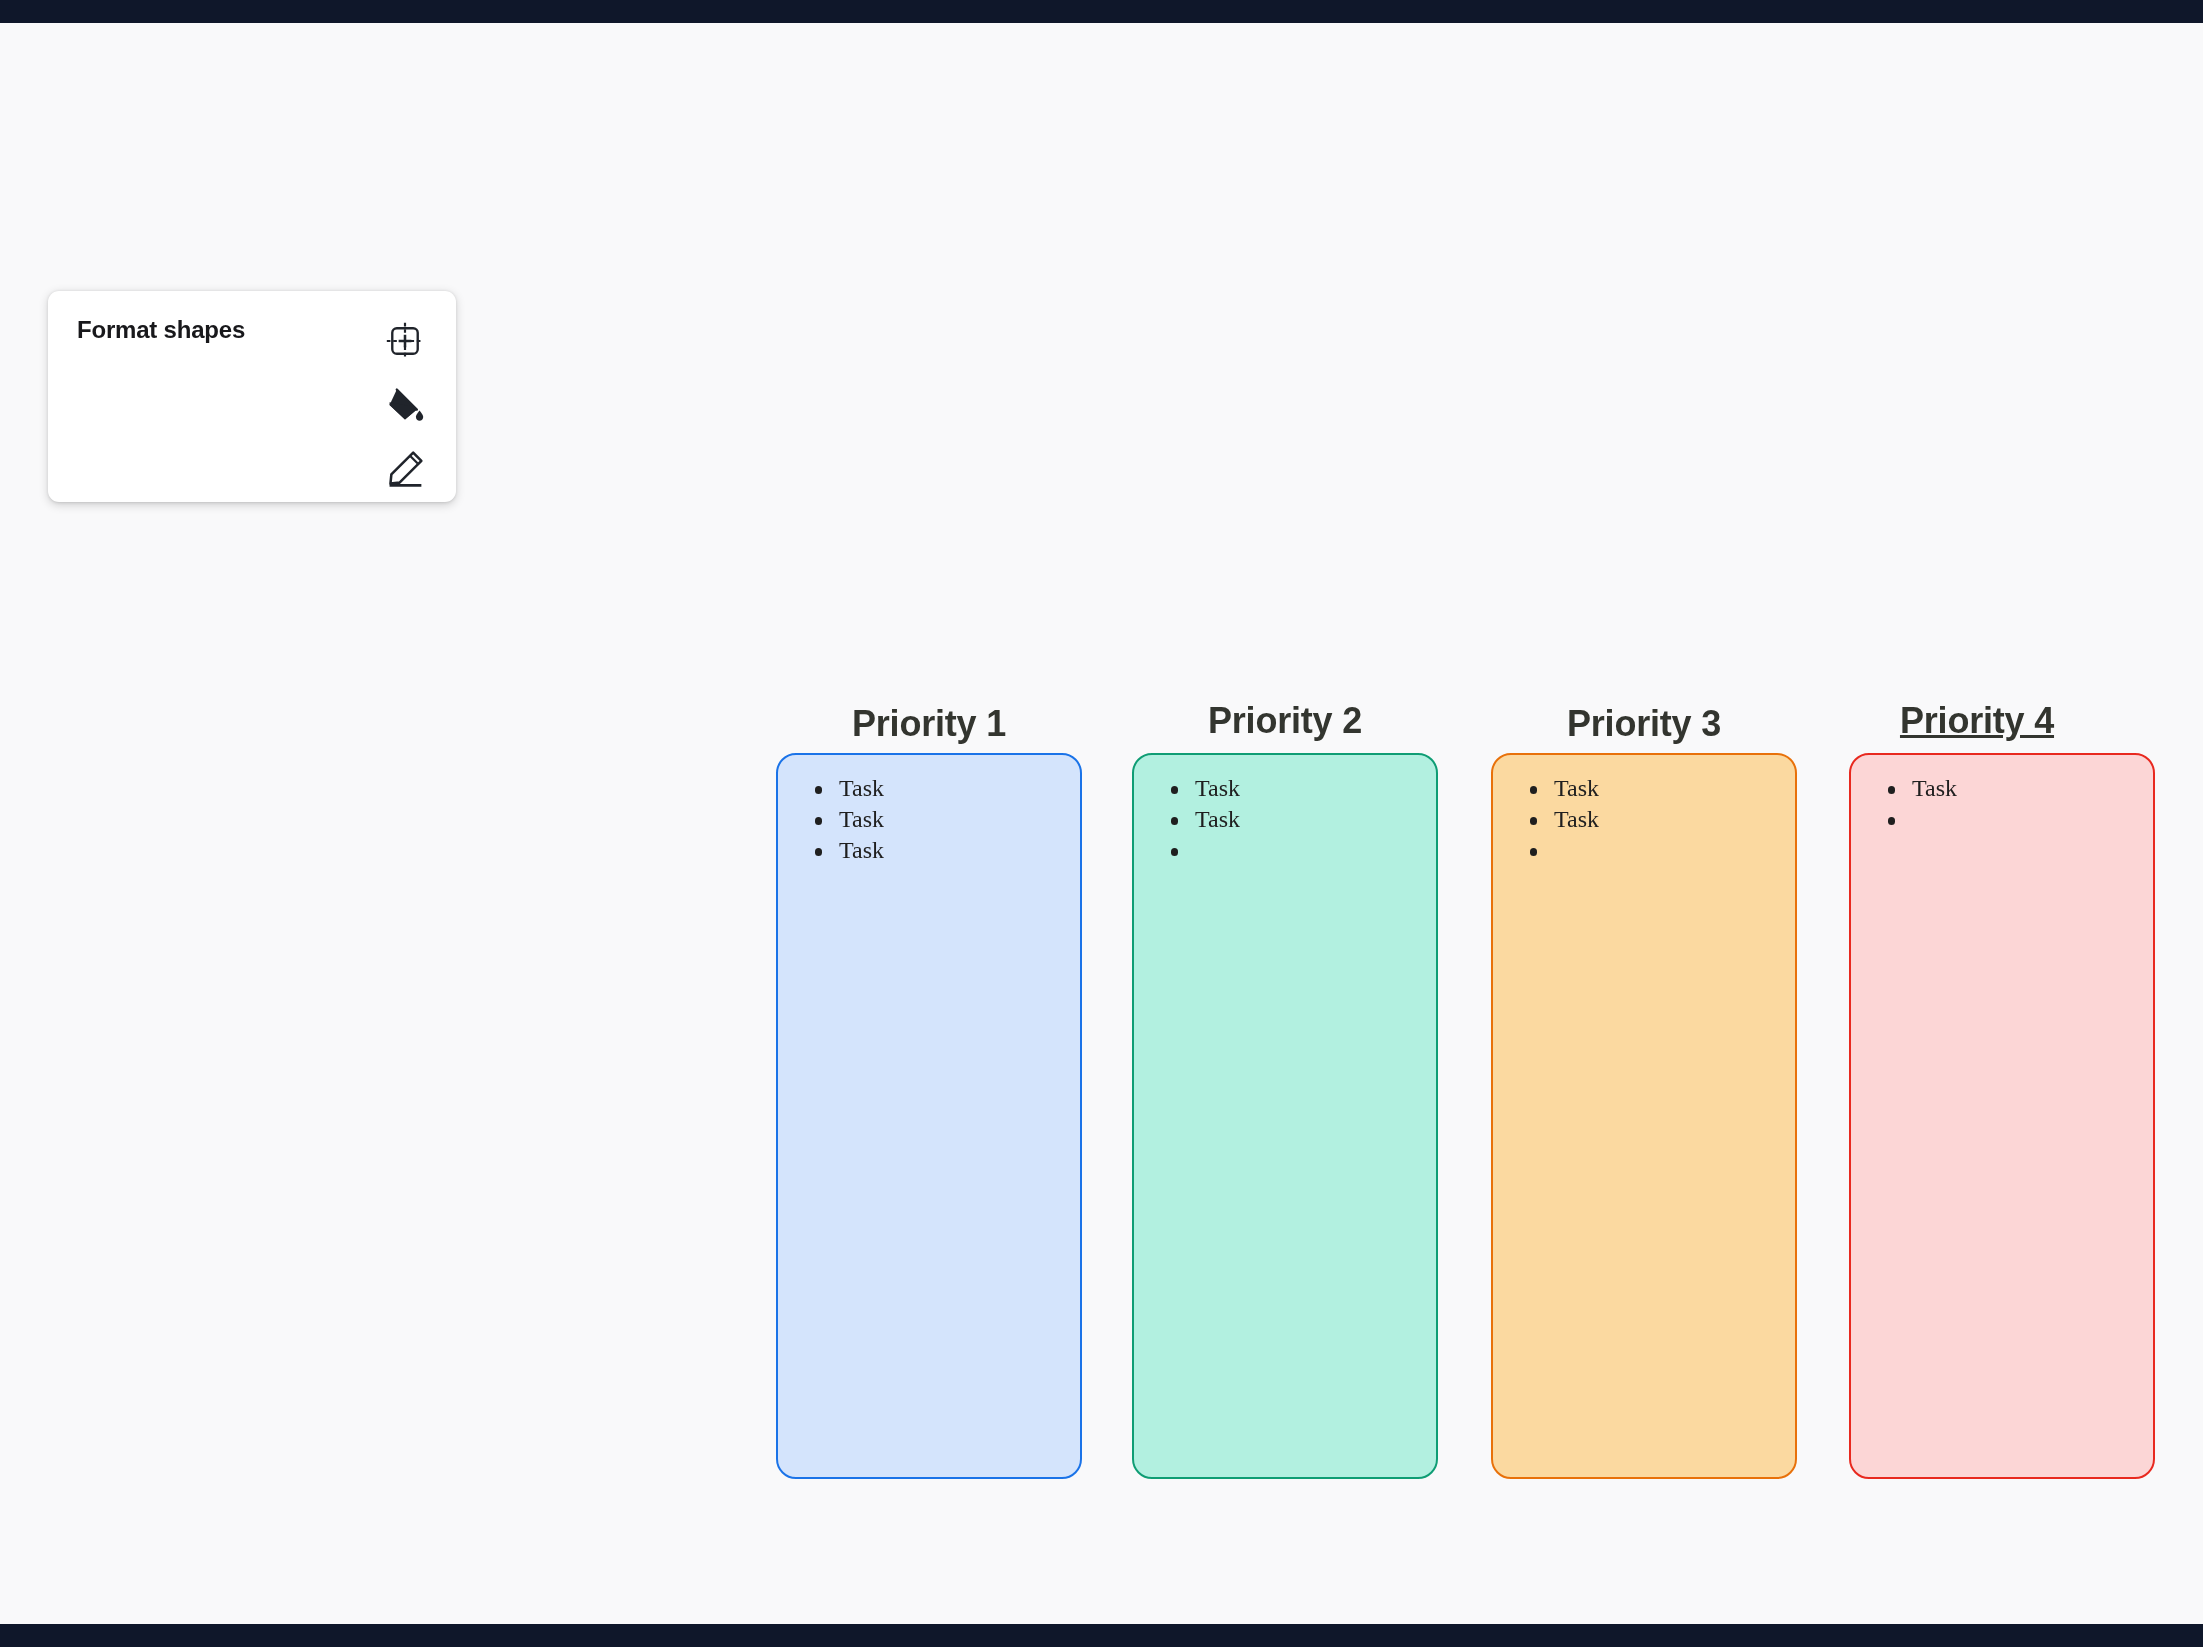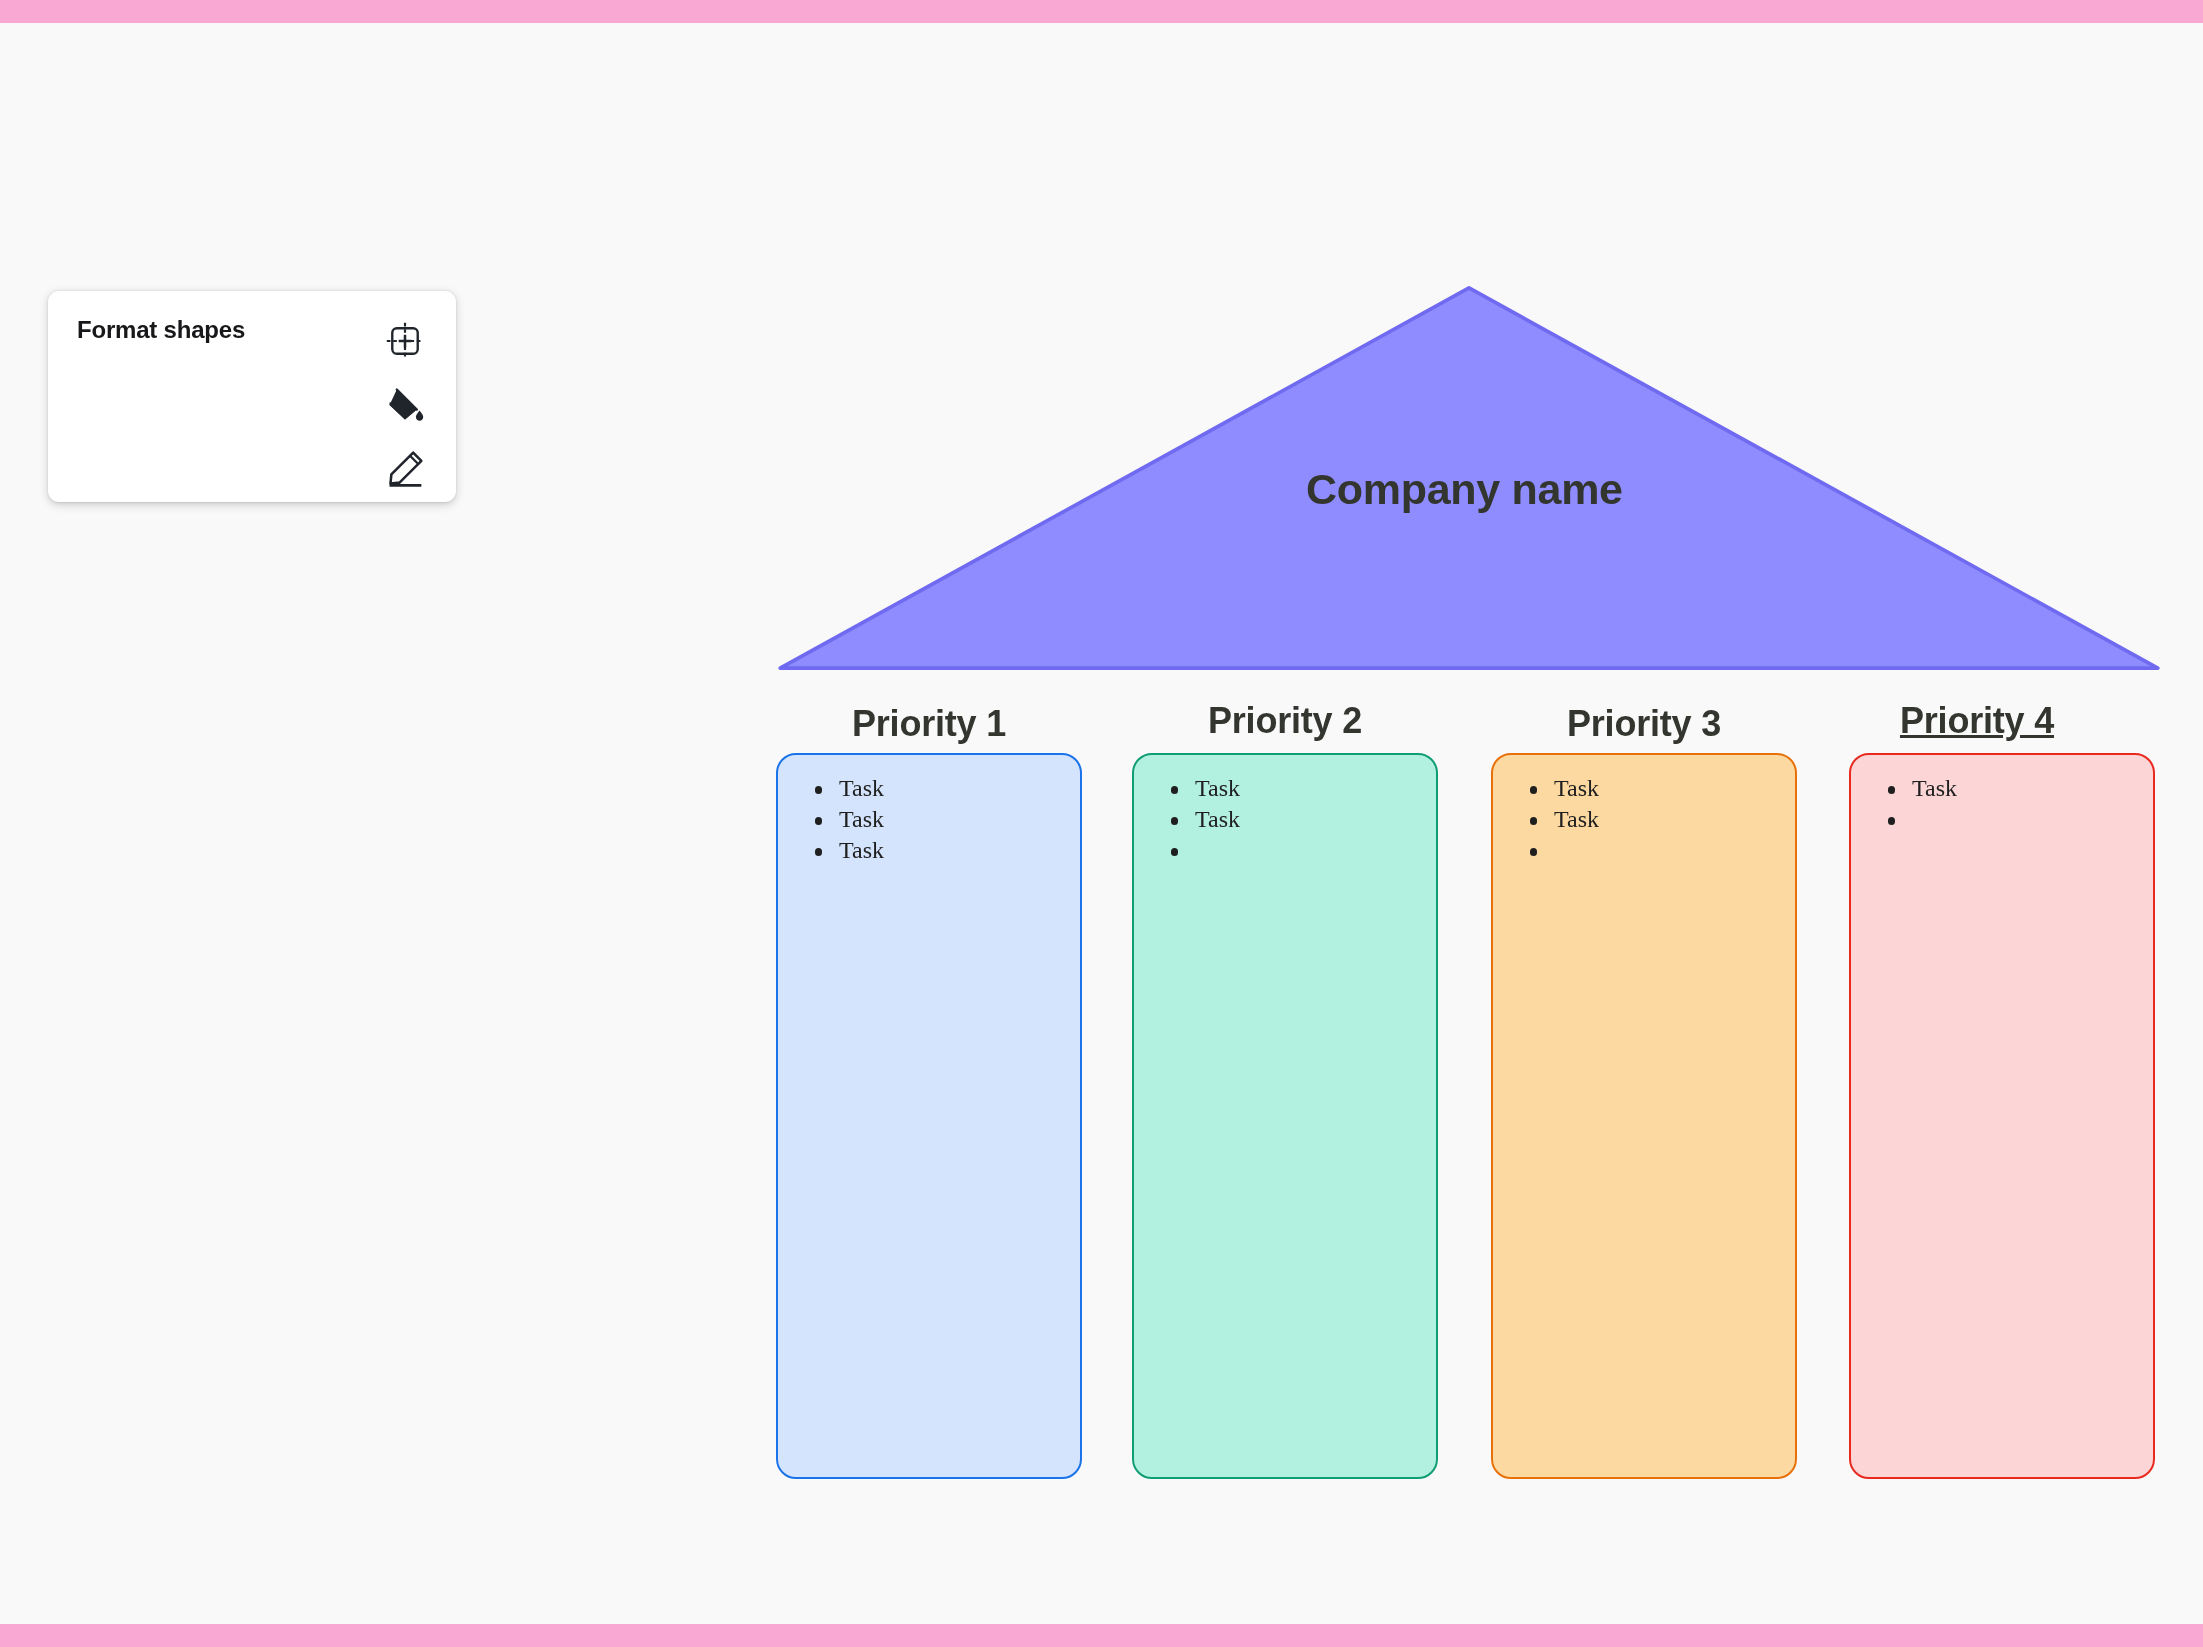--- a/index.html
+++ b/index.html
@@ -7,21 +7,21 @@
   html, body {
     margin: 0;
     padding: 0;
     background: #ffffff;
     font-family: "Liberation Sans", sans-serif;
   }
   #stage {
     position: relative;
     width: 2203px;
     height: 1647px;
-    background: #f9a8d4;
+    background: #0f172a;
     overflow: hidden;
   }
 
   
   #canvas-sheet {
     position: absolute;
     left: 0;
     top: 23px;
     width: 2203px;
     height: 1601px;
@@ -196,28 +196,20 @@
         <span class="tip-icon">
           <svg viewBox="0 0 44 44" fill="none" xmlns="http://www.w3.org/2000/svg">
             <path d="M31 4 L40 13 L16 37 L6 38 L7 28 Z" stroke="currentColor" stroke-width="2.8" stroke-linejoin="round"></path>
             <path d="M28 8 L36 16" stroke="currentColor" stroke-width="2.4"></path>
             <path d="M5 40 H40" stroke="currentColor" stroke-width="3"></path>
           </svg>
         </span>
       </div>
     </div>
 
-    <div id="roof-wrap">
-      <svg id="roof-svg" viewBox="0 0 1520 440" preserveAspectRatio="none">
-        <polygon id="roof-poly" points="760,13 1510,427 10,427" fill="#8e8cff" stroke="#6f6af0" stroke-width="4" stroke-linejoin="round"></polygon>
-      </svg>
-      <div id="company-name-label">
-        <span class="company-name-text">Company name</span>
-      </div>
-    </div>
 
     <div class="pillar-header" id="header-1">Priority 1</div>
     <div class="pillar-header" id="header-2">Priority 2</div>
     <div class="pillar-header" id="header-3">Priority 3</div>
     <div class="pillar-header" id="header-4">Priority 4</div>
 
     <div class="pillar" id="pillar-1" style="background: rgb(212, 228, 252); border-color: rgb(26, 115, 232);">
       <ul class="task-list">
           <li class="task-item">Task</li>
           <li class="task-item">Task</li>

